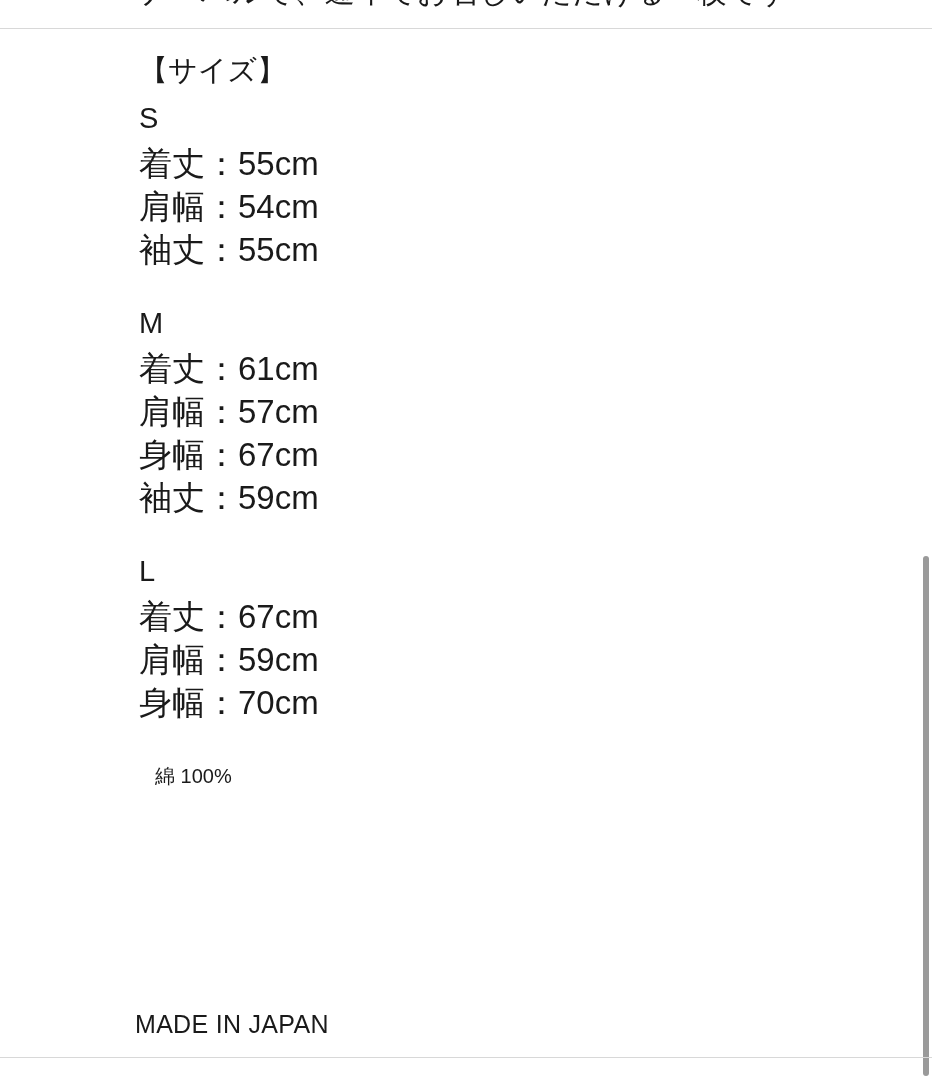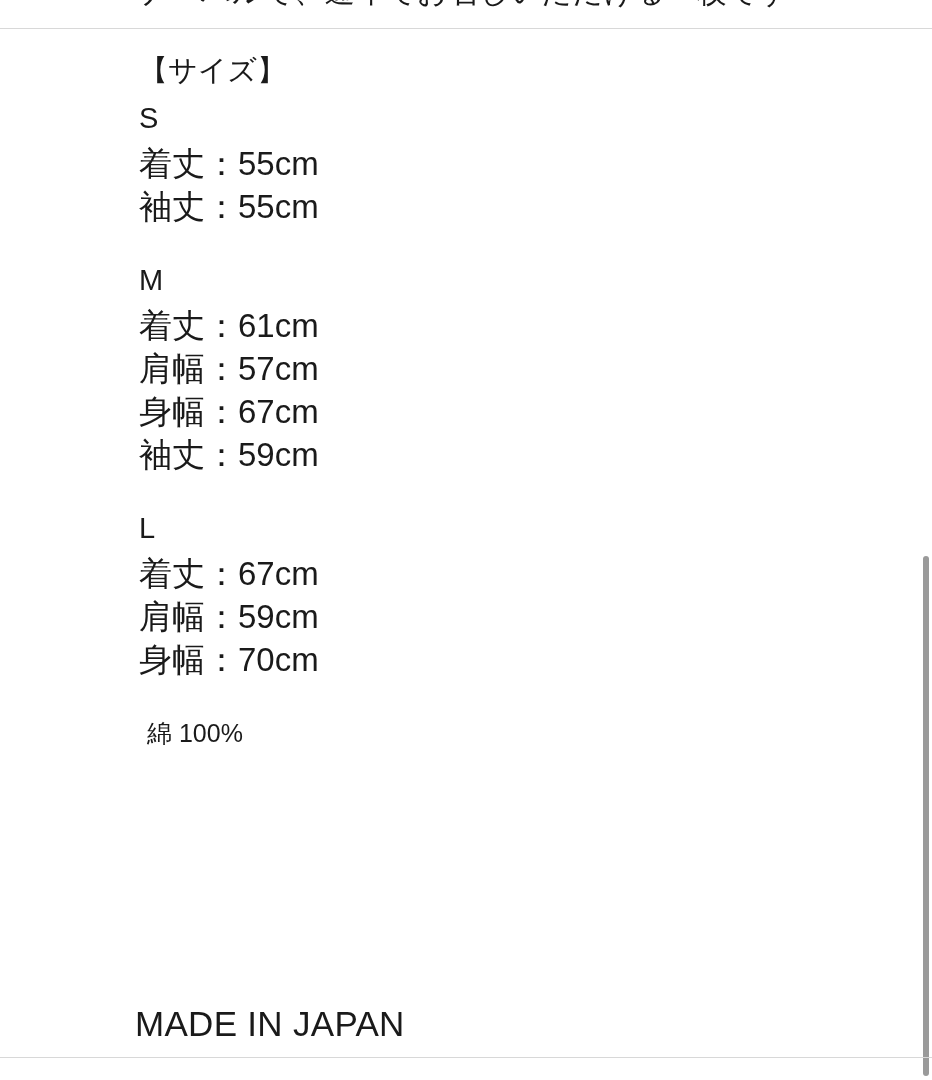--- a/index.html
+++ b/index.html
@@ -66,30 +66,30 @@
   }
 
   .spec-line {
     font-size: 33px;
     line-height: 43px;
     margin: 0;
     white-space: nowrap;
   }
 
   .material-value {
-    font-size: 25px;
+    font-size: 20px;
     line-height: 44px;
-    margin: 8px;
+    margin: 16px;
   }
 
   .made-in {
     position: absolute;
     top: 1002px;
     left: 135px;
-    font-size: 35px;
+    font-size: 25px;
     line-height: 44px;
     letter-spacing: 0.3px;
   }
 
   
   .scrollbar-track {
     position: absolute;
     top: 0;
     right: 0;
     width: 12px;
@@ -113,20 +113,21 @@
 
 <div class="clipped-top-line">ナーバルで、通年でお召しいただける一枚です</div>
 
 <div class="content">
 
   <div class="block">
     <p class="heading">【サイズ】</p>
 
     <p class="size-label">S</p>
     <p class="spec-line">着丈：55cm</p>
+    <p class="spec-line">肩幅：54cm</p>
     <p class="spec-line">袖丈：55cm</p>
   </div>
 
   <div class="block">
     <p class="size-label">M</p>
     <p class="spec-line">着丈：61cm</p>
     <p class="spec-line">肩幅：57cm</p>
     <p class="spec-line">身幅：67cm</p>
     <p class="spec-line">袖丈：59cm</p>
   </div>

